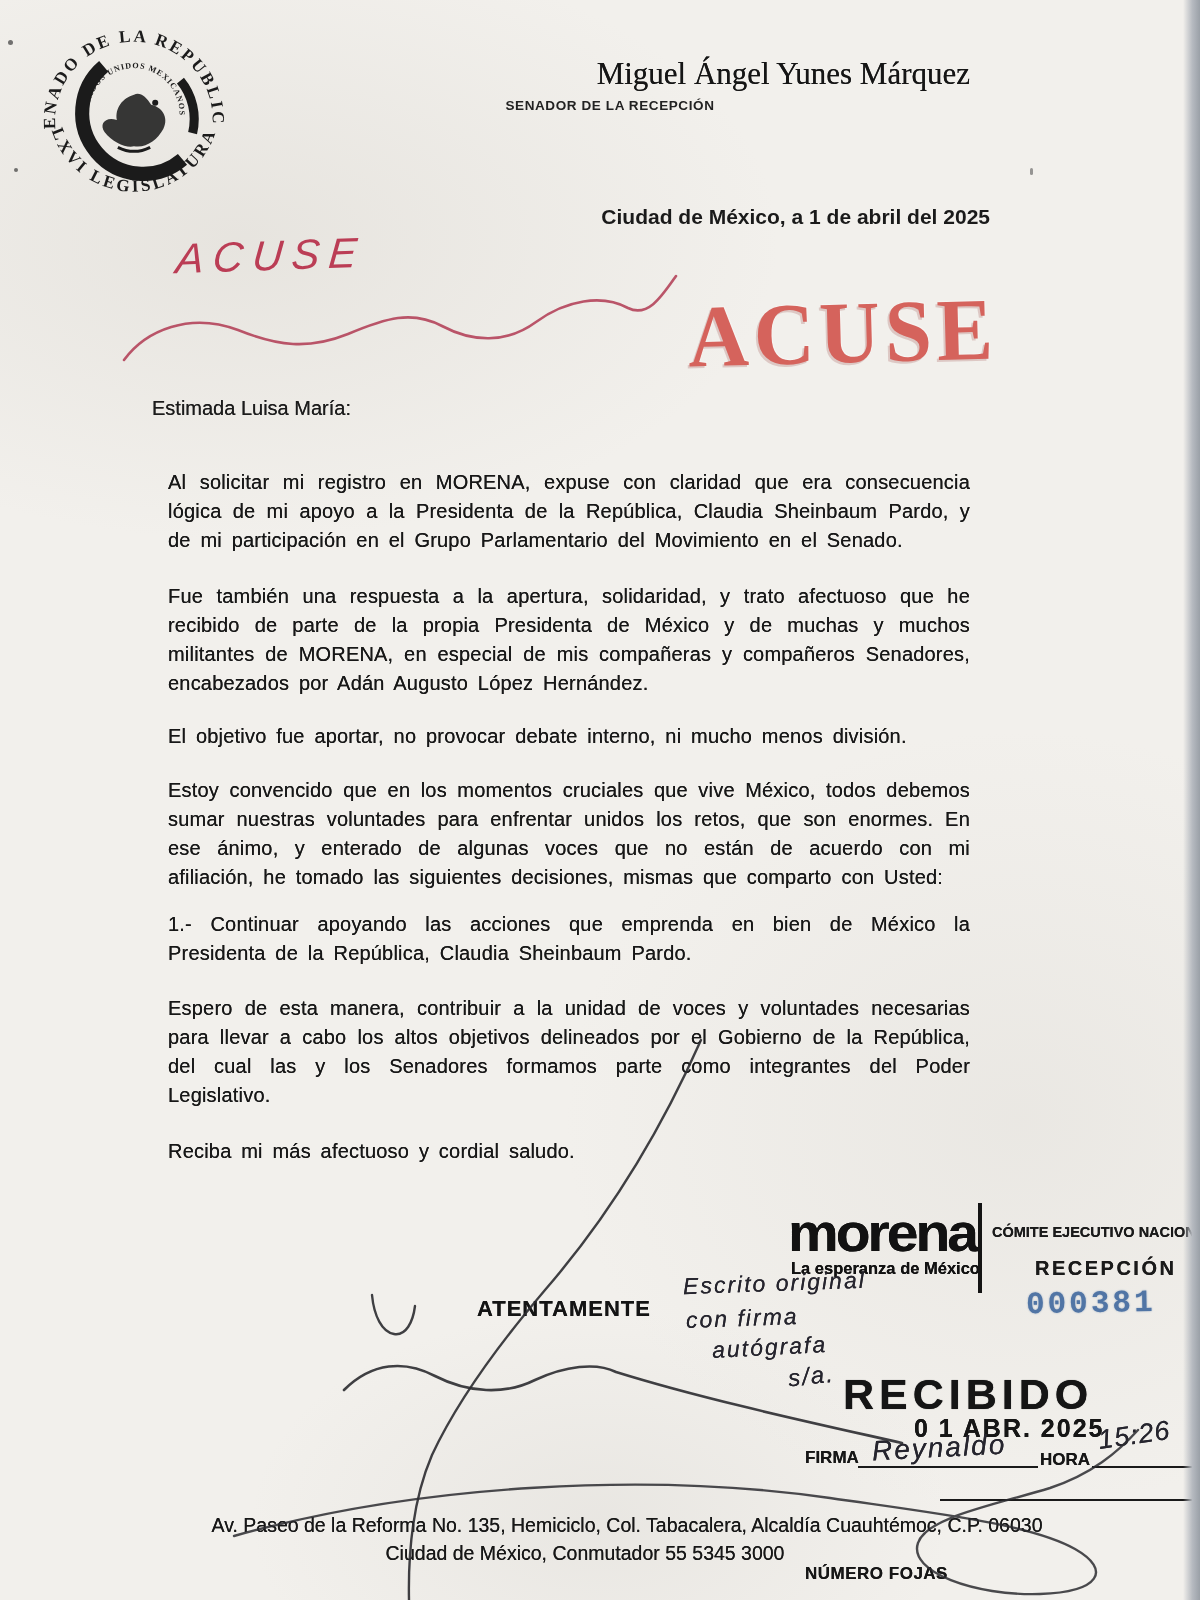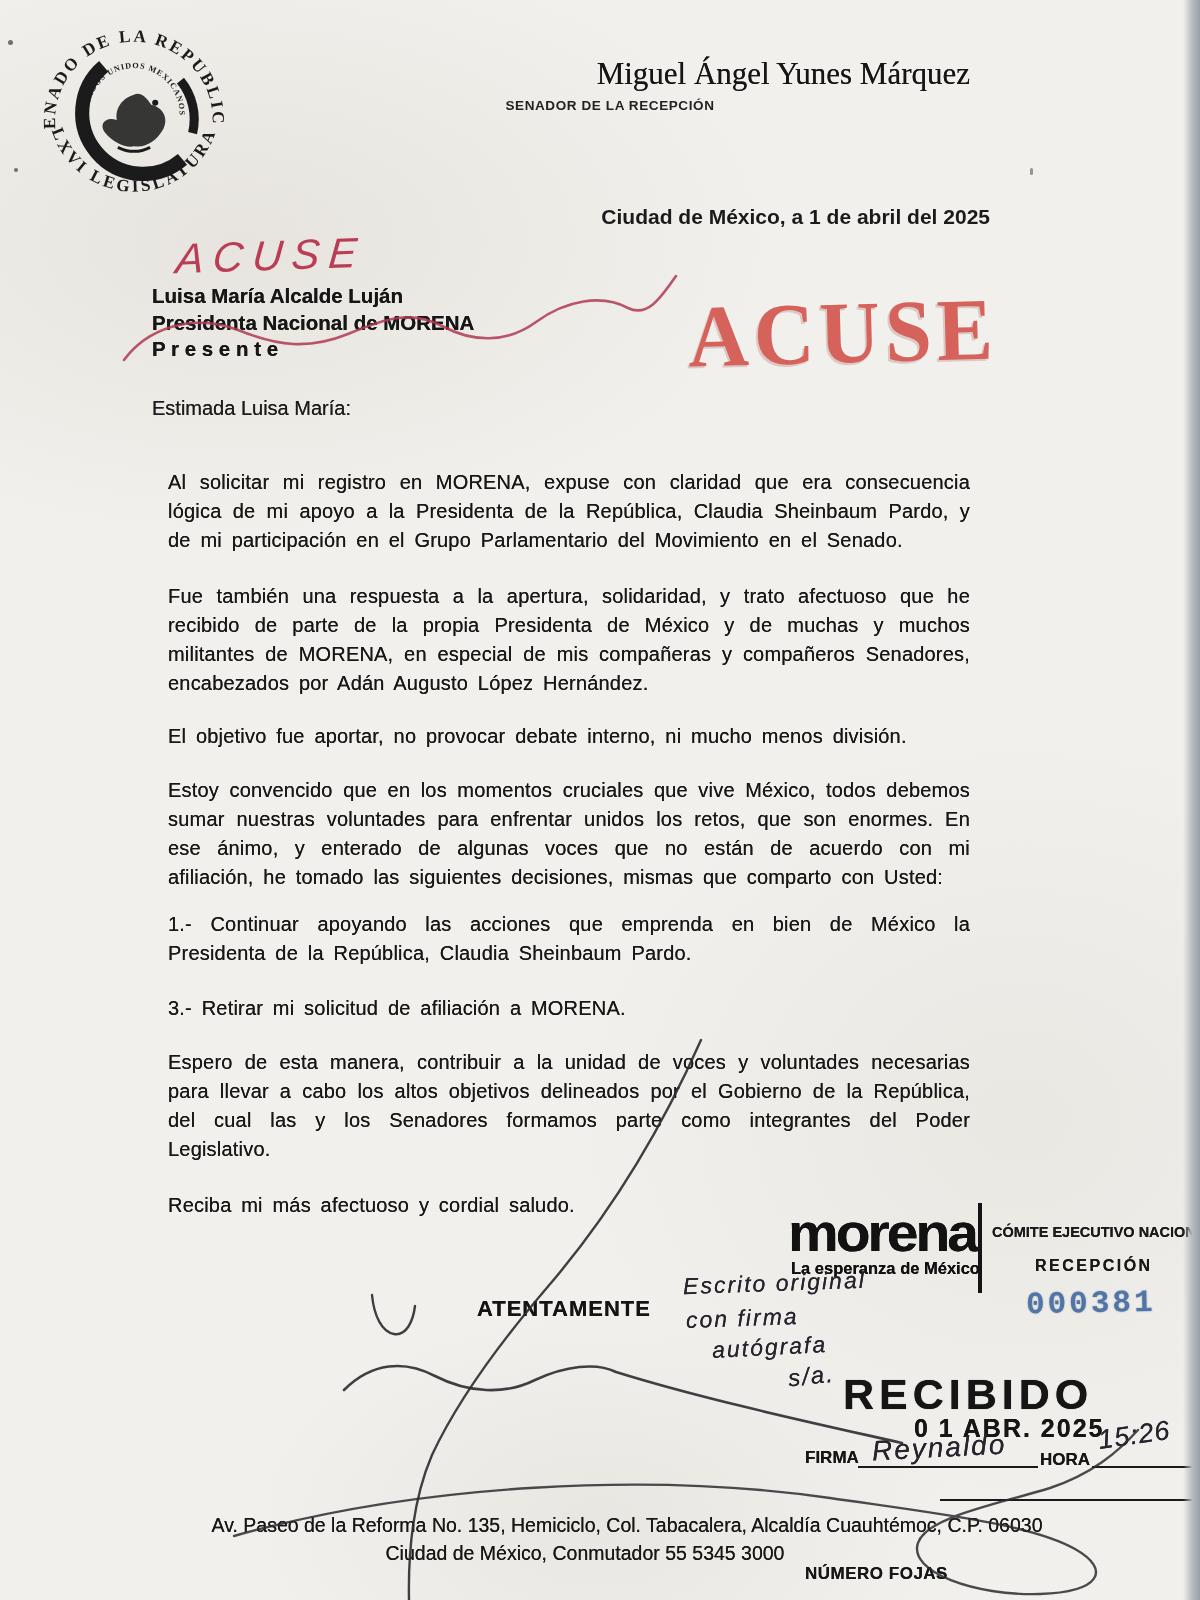--- a/index.html
+++ b/index.html
@@ -55,21 +55,21 @@
     color:#141414;text-shadow:0 0 .5px #222;}
 
   
   .morena-word{left:788px;top:1200px;font-size:57px;font-weight:bold;letter-spacing:-3px;
     color:#121212;transform:scaleY(.92);text-shadow:0 0 .6px #000;}
   .morena-slogan{left:791px;top:1259px;font-size:16.5px;font-weight:bold;color:#121212;
     text-shadow:0 0 .4px #000;}
   .morena-bar{left:978px;top:1203px;width:4px;height:90px;background:#141414;}
   .cen-line1{left:992px;top:1224px;width:230px;font-size:14.5px;font-weight:bold;
     white-space:nowrap;color:#1a1a1a;text-shadow:0 0 .4px #222;}
-  .cen-line2{left:1035px;top:1257px;font-size:16px;font-weight:bold;letter-spacing:2.5px;
+  .cen-line2{left:1035px;top:1257px;font-size:20px;font-weight:bold;letter-spacing:2.5px;
     color:#1a1a1a;text-shadow:0 0 .4px #222;}
 
   
   .hw-note{font-style:italic;letter-spacing:2px;color:var(--pen-ink,#26252e);
     font-size:23px;white-space:nowrap;text-shadow:0 0 .4px currentColor;}
   .note1{left:683px;top:1270px;transform:rotate(-2deg);}
   .note2{left:686px;top:1305px;transform:rotate(-2deg);}
   .note3{left:712px;top:1334px;transform:rotate(-3deg);}
   .note4{left:788px;top:1362px;transform:rotate(-6deg);font-size:24px;}
 
@@ -132,37 +132,31 @@
       <circle cx="121" cy="82" r="3"></circle>
     </g>
   </svg>
 
   <div class="abs hdr-name">Miguel Ángel Yunes Márquez</div>
   <div class="abs hdr-title">SENADOR DE LA RECEPCIÓN</div>
   <div class="abs dateline">Ciudad de México, a 1 de abril del 2025</div>
 
   <div class="abs hw-acuse">ACUSE</div>
 
-  <div class="abs recipient">
-    <div>Luisa María Alcalde Luján</div>
-    <div>Presidenta Nacional de MORENA</div>
-    <div>P r e s e n t e</div>
-  </div>
 
   <div class="abs acuse-stamp">ACUSE</div>
 
   <div class="abs salutation">Estimada Luisa María:</div>
 
   <div class="abs body">
     <p class="mb27">Al solicitar mi registro en MORENA, expuse con claridad que era consecuencia lógica de mi apoyo a la Presidenta de la República, Claudia Sheinbaum Pardo, y de mi participación en el Grupo Parlamentario del Movimiento en el Senado.</p>
     <p class="mb24">Fue también una respuesta a la apertura, solidaridad, y trato afectuoso que he recibido de parte de la propia Presidenta de México y de muchas y muchos militantes de MORENA, en especial de mis compañeras y compañeros Senadores, encabezados por Adán Augusto López Hernández.</p>
     <p class="mb25">El objetivo fue aportar, no provocar debate interno, ni mucho menos división.</p>
     <p class="mb18">Estoy convencido que en los momentos cruciales que vive México, todos debemos sumar nuestras voluntades para enfrentar unidos los retos, que son enormes. En ese ánimo, y enterado de algunas voces que no están de acuerdo con mi afiliación, he tomado las siguientes decisiones, mismas que comparto con Usted:</p>
     <p class="mb26">1.- Continuar apoyando las acciones que emprenda en bien de México la Presidenta de la República, Claudia Sheinbaum Pardo.</p>
-    <p class="mb25">3.- Retirar mi solicitud de afiliación a MORENA.</p>
     <p class="mb27">Espero de esta manera, contribuir a la unidad de voces y voluntades necesarias para llevar a cabo los altos objetivos delineados por el Gobierno de la República, del cual las y los Senadores formamos parte como integrantes del Poder Legislativo.</p>
     <p class="farewell">Reciba mi más afectuoso y cordial saludo.</p>
   </div>
 
   <div class="abs atentamente">ATENTAMENTE</div>
 
   <div class="abs morena-word">morena</div>
   <div class="abs morena-slogan">La esperanza de México</div>
   <div class="abs morena-bar"></div>
   <div class="abs cen-line1">CÓMITE EJECUTIVO NACIONAL</div>

